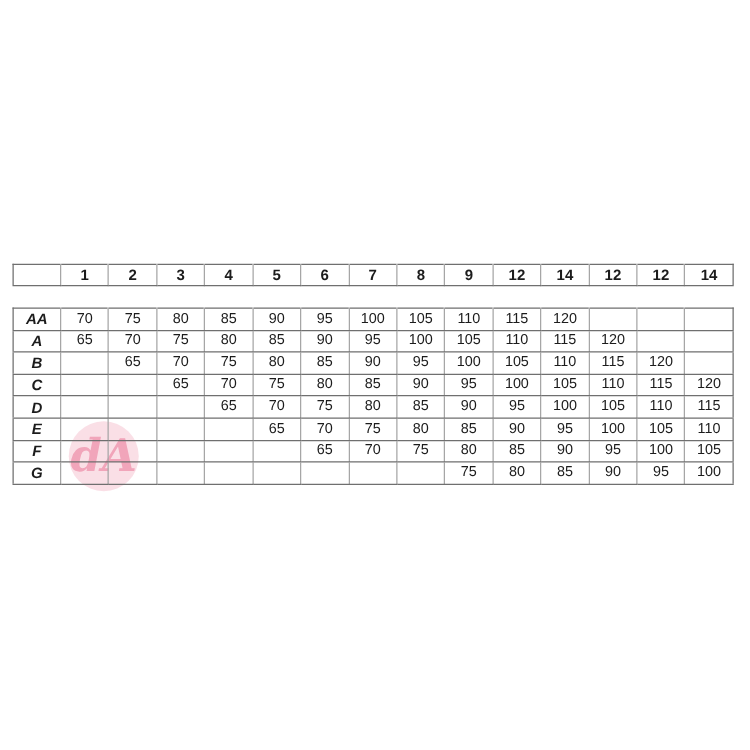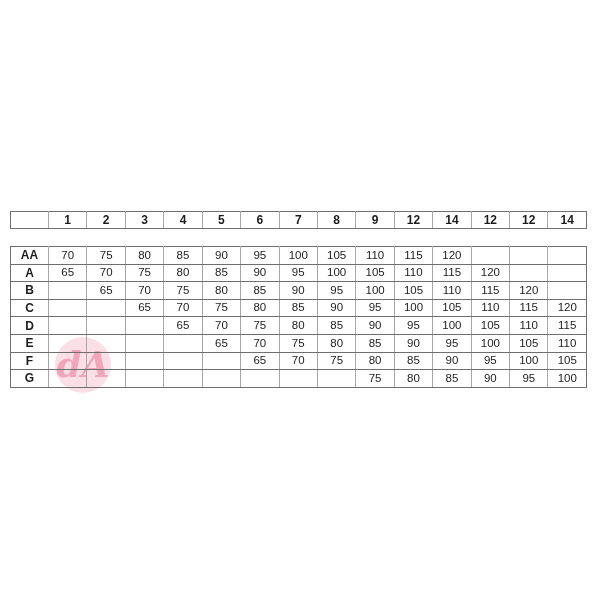--- a/index.html
+++ b/index.html
@@ -42,21 +42,21 @@
     line-height: 1;
     color: #1c1c1c;
     border-right: 1px solid #a6a6a6;
     border-bottom: 1px solid #6f6f6f;
     background: transparent;
     overflow: hidden;
     white-space: nowrap;
   }
   td:last-child { border-right: none; margin-top: 32px; }
   .header-table td { height: 17px; font-weight: 700; font-size: 12px; }
-  .rowlabel { width: 38px; font-weight: 700; font-size: 12px; }
+  .rowlabel { width: 38px; font-weight: 700; font-size: 12px; font-style: italic; }
 </style>
 </head>
 <body>
 
 <div class="page">
 
   <div class="watermark">
     <svg viewBox="0 0 58 58" width="58" height="58">
       <circle cx="29" cy="29" r="28" opacity="0.6" fill="#f7cad6"></circle>
       <text x="29" y="41" text-anchor="middle" font-size="36" font-style="italic" font-family="DejaVu Serif, serif" opacity="0.75" fill="#ee92ac">dA</text>

